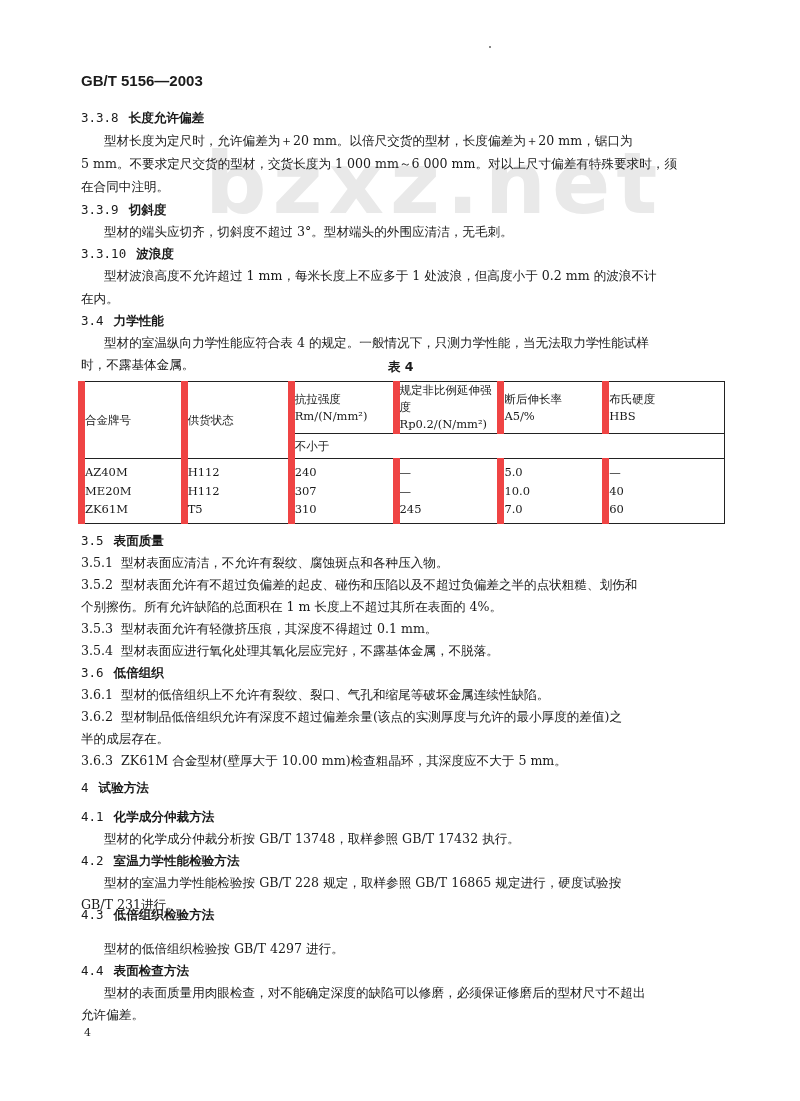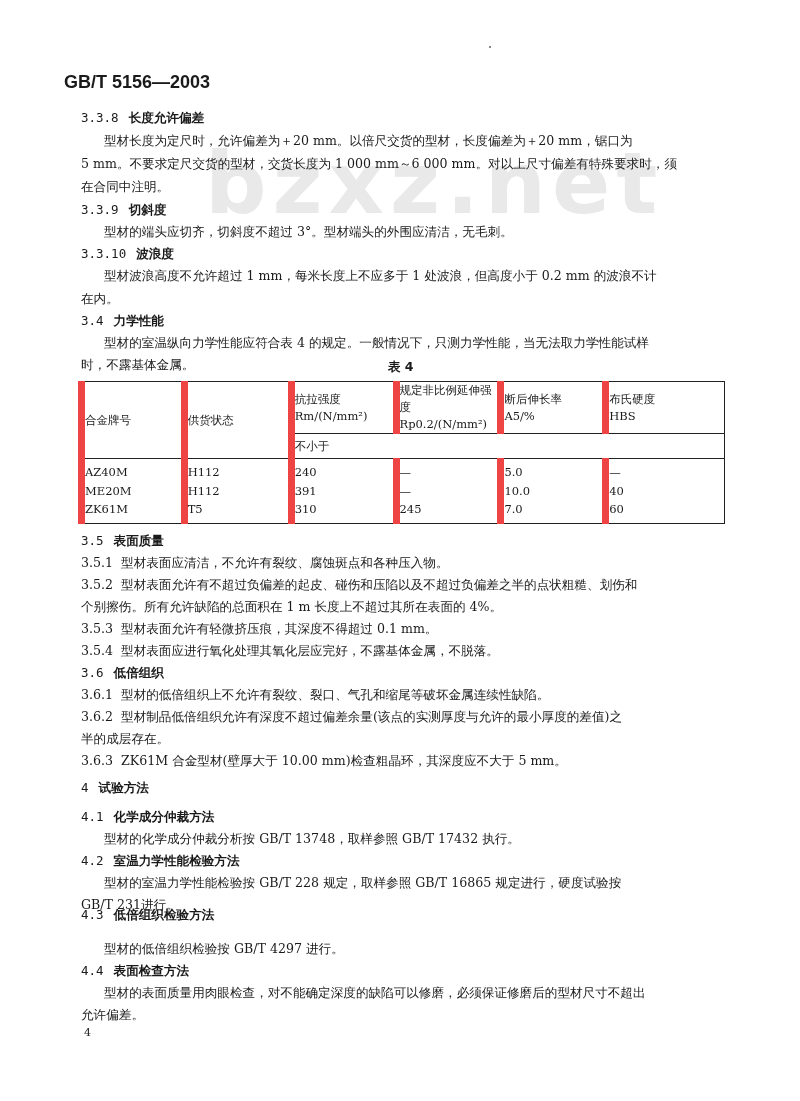--- a/index.html
+++ b/index.html
@@ -1,19 +1,19 @@
 <!DOCTYPE html>
 <html><head>
 <meta charset="utf-8">
 <style>
   html, body { margin: 0; padding: 0; background: #ffffff; }
   body { width: 800px; height: 1101px; position: relative; overflow: hidden;
          font-family: "DejaVu Serif", "Liberation Serif", serif; color: #1a1a1a; }
   .page { position: absolute; left: 0; top: 0; width: 800px; height: 1101px; }
-  .hdr { position: absolute; left: 64px; top: 72px; font-family: "Liberation Sans", "DejaVu Sans", sans-serif; font-weight: bold; font-size: 18px; }
+  .hdr { position: absolute; left: 81px; top: 72px; font-family: "Liberation Sans", "DejaVu Sans", sans-serif; font-weight: bold; font-size: 15px; }
   .watermark { position: absolute; left: 205px; top: 140px; font-family: "DejaVu Sans", sans-serif; font-weight: bold; font-size: 86px; color: #e9e9e9; letter-spacing: 6px; z-index: 0; line-height: 1; text-align: right; }
   .line { position: absolute; font-size: 12.6px; white-space: nowrap; z-index: 1; line-height: 16px; }
   .sec { left: 81px; }
   .sec .num { font-family: "DejaVu Sans Mono", monospace; font-size: 12.5px; }
   .sec .ttl { font-family: "DejaVu Sans", sans-serif; font-weight: bold; margin-left: 10px; }
   .para { left: 104px; }
   .cont { left: 81px; }
   .capt { position: absolute; left: 388px; top: 359px; font-family: "DejaVu Sans", sans-serif; font-weight: bold; font-size: 12.5px; }
   table.t4 { position: absolute; left: 78px; top: 381px; width: 647px; border-collapse: collapse; font-size: 11.5px; z-index: 1; }
   table.t4 td { border-left: 7px solid #ef4444; border-right: 1px solid #222; text-align: left; padding: 0; }
@@ -89,21 +89,21 @@
       <td>AZ40M</td>
       <td>H112</td>
       <td>240</td>
       <td>—</td>
       <td>5.0</td>
       <td>—</td>
     </tr>
     <tr class="drow">
       <td>ME20M</td>
       <td>H112</td>
-      <td>391</td>
+      <td>307</td>
       <td>—</td>
       <td>10.0</td>
       <td>40</td>
     </tr>
     <tr class="drow last">
       <td>ZK61M</td>
       <td>T5</td>
       <td>310</td>
       <td>245</td>
       <td>7.0</td>

